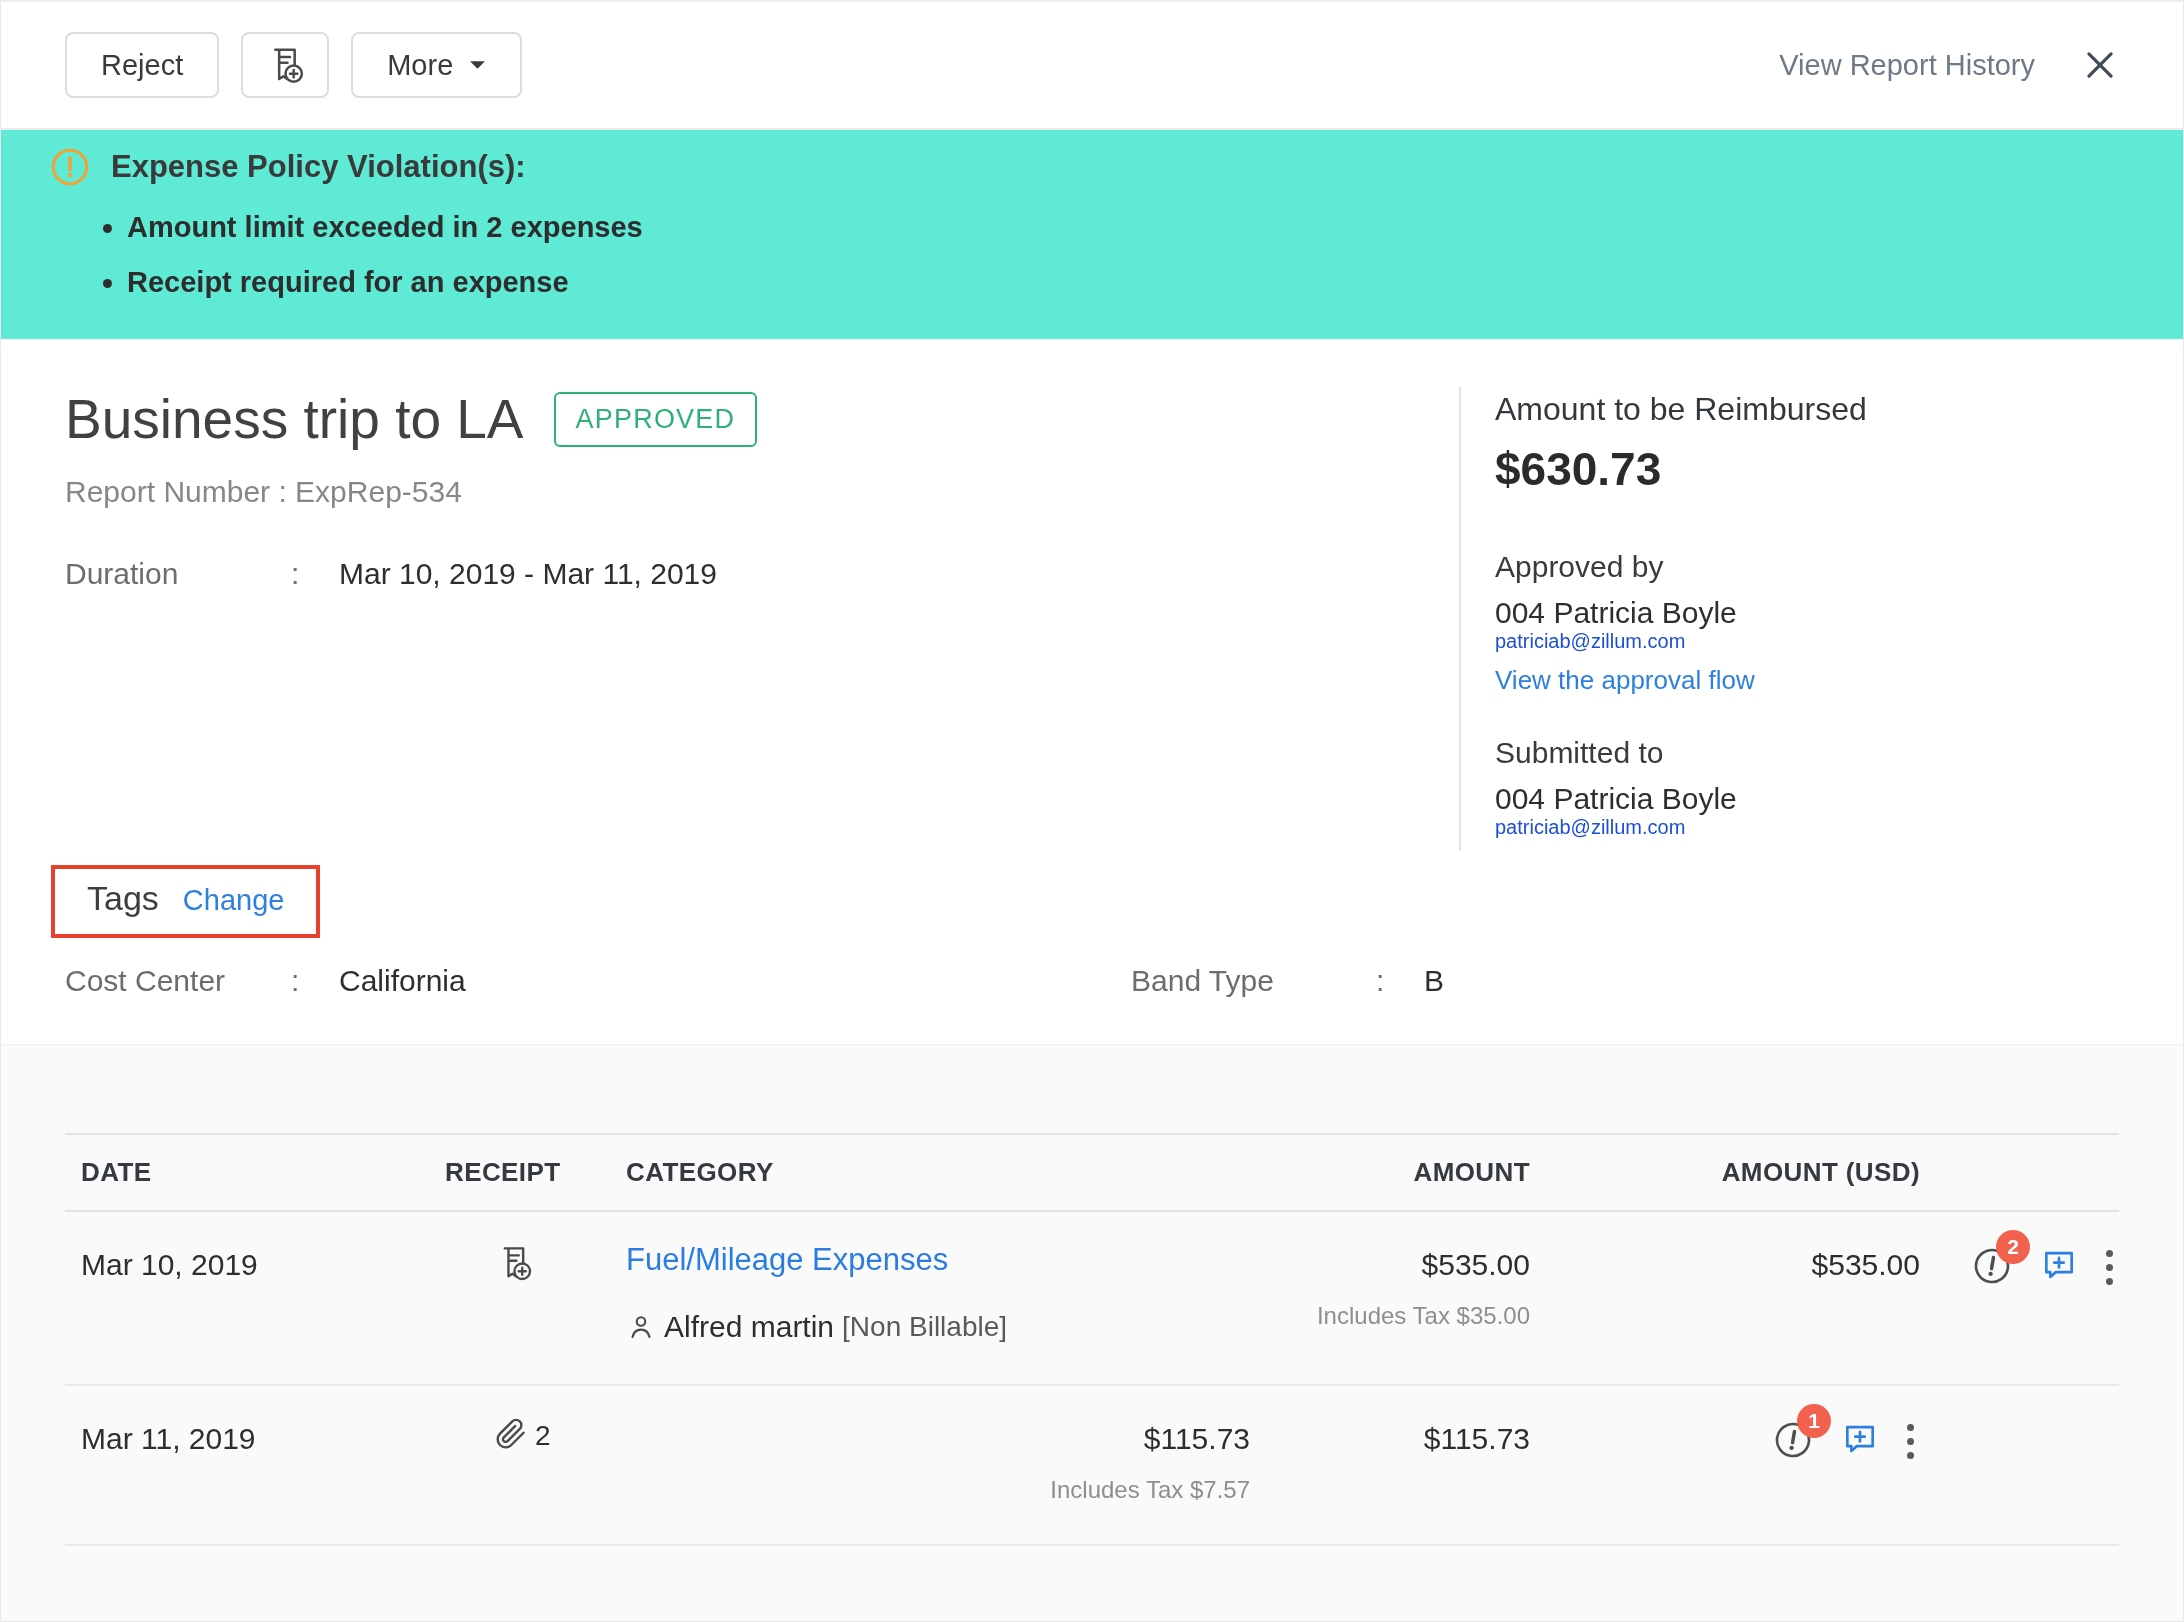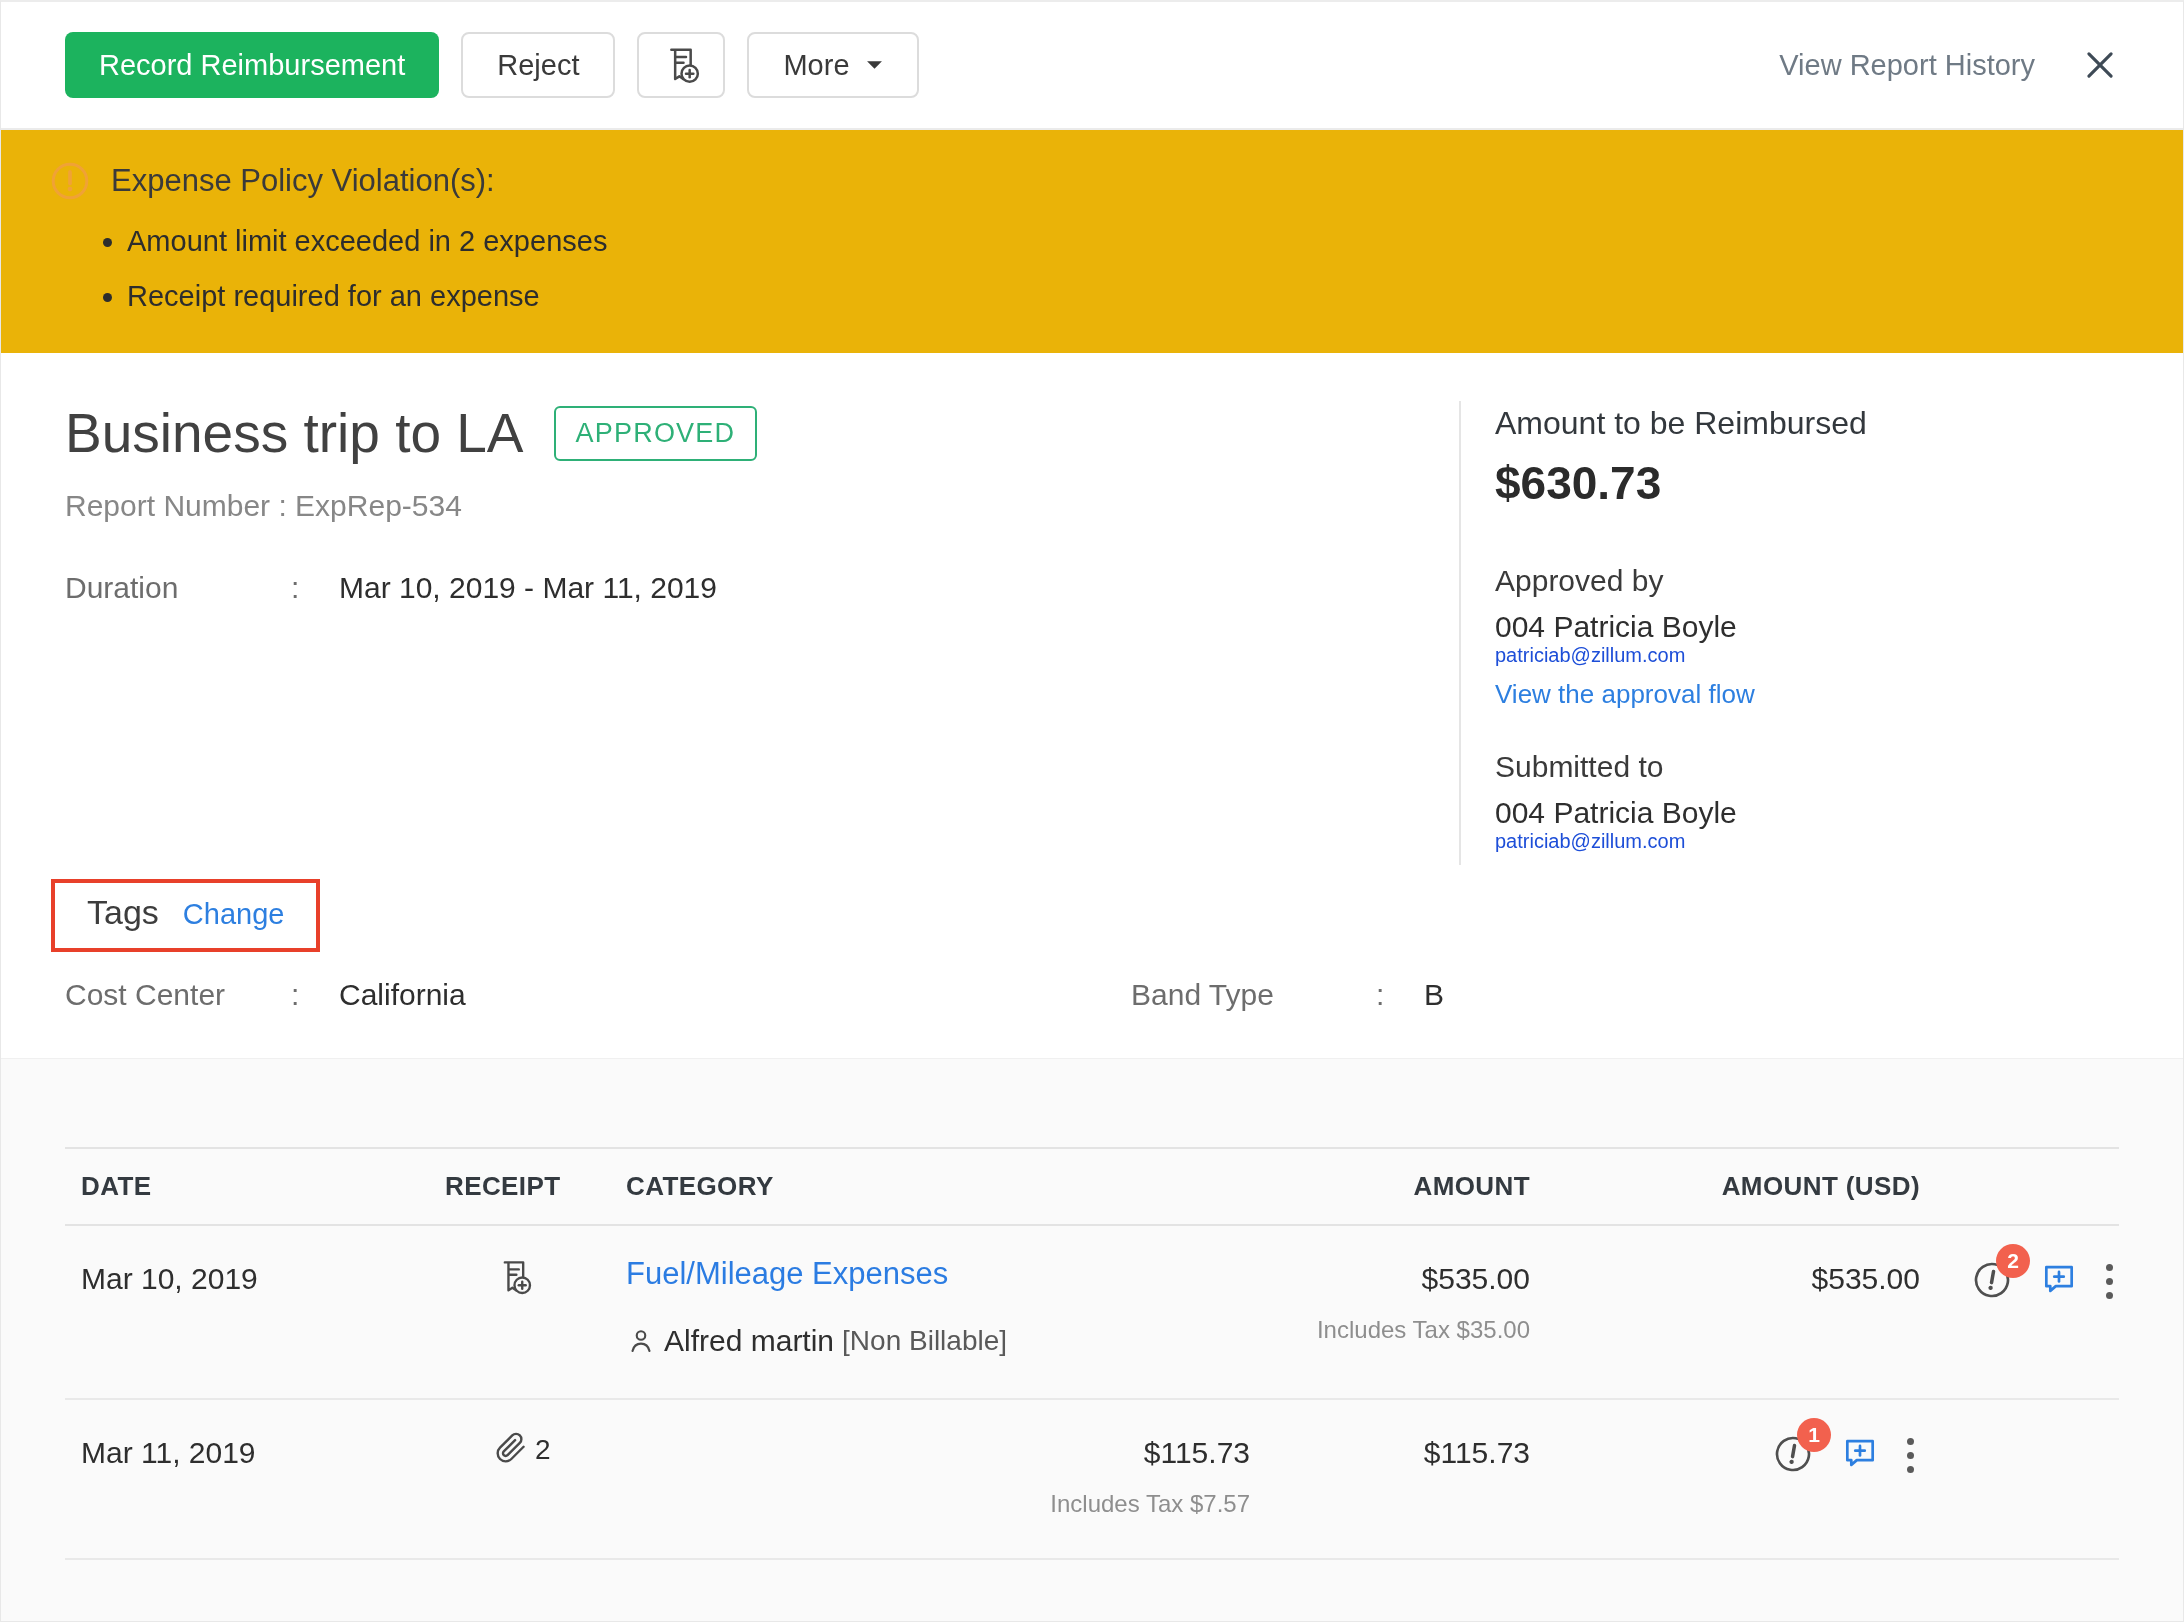--- a/index.html
+++ b/index.html
@@ -17,21 +17,21 @@
          border: none; background: none; padding: 0 34px; }
   .btn-primary { background: #1CB35E; color: #fff; }
   .btn-outline { background: #fff; border: 2px solid #dcdcdc; color: #3a3a3a; }
   .btn-icon { padding: 0 22px; }
   .btn-more { gap: 16px; }
   .toolbar-right { margin-left: auto; display: flex; align-items: center; gap: 46px; }
   .history-link { font-size: 29px; color: #6f7a85; text-decoration: none; cursor: pointer; }
   .close-btn { display: inline-flex; cursor: pointer; }
 
   
-  .banner { background: #eab308; padding: 30px 48px 36px; }
+  .banner { background: #5eead4; padding: 16px 48px 36px; font-weight: bold; }
   .banner-head { display: flex; align-items: center; gap: 20px; }
   .banner-title { font-size: 31px; color: #3a3a3a; }
   .banner-list { margin: 18px 0 0 38px; padding: 0 0 0 40px; }
   .banner-list li { font-size: 29px; color: #2d2d2d; margin-top: 13px; line-height: 1.45; }
 
   
   .summary { display: flex; padding: 48px 64px 0; }
   .summary-left { flex: 0 0 1394px; }
   .title-row { display: flex; align-items: center; gap: 30px; }
   .report-title { margin: 0; font-size: 55px; font-weight: 400; color: #414141; }
@@ -93,21 +93,20 @@
   .dots { display: flex; flex-direction: column; gap: 7px; padding-top: 4px; cursor: pointer; }
   .dots i { width: 7px; height: 7px; border-radius: 50%; background: #5a5a5a; }
   .icon { display: inline-flex; }
 </style>
 </head>
 <body>
 
 <div class="page">
 
   <header class="toolbar">
-    <button class="btn btn-primary">Record Reimbursement</button>
     <button class="btn btn-outline">Reject</button>
     <button class="btn btn-outline btn-icon">
       <span class="icon">
         <svg viewBox="0 0 24 24" width="40" height="40" fill="none" stroke="#4a4a4a" stroke-width="1.5" stroke-linecap="round" stroke-linejoin="round">
           <path d="M6.2 2.8h11.6v17.6l-2.3-1.6-2.2 1.6-2.3-1.6-2.5 1.6V2.8z"></path>
           <line x1="9" y1="7.2" x2="15" y2="7.2"></line>
             <line x1="9" y1="10.6" x2="13.5" y2="10.6"></line>
           <circle cx="17.2" cy="17.2" r="4.9" fill="#ffffff"></circle>
           <line x1="17.2" y1="15" x2="17.2" y2="19.4"></line>
             <line x1="15" y1="17.2" x2="19.4" y2="17.2"></line>

